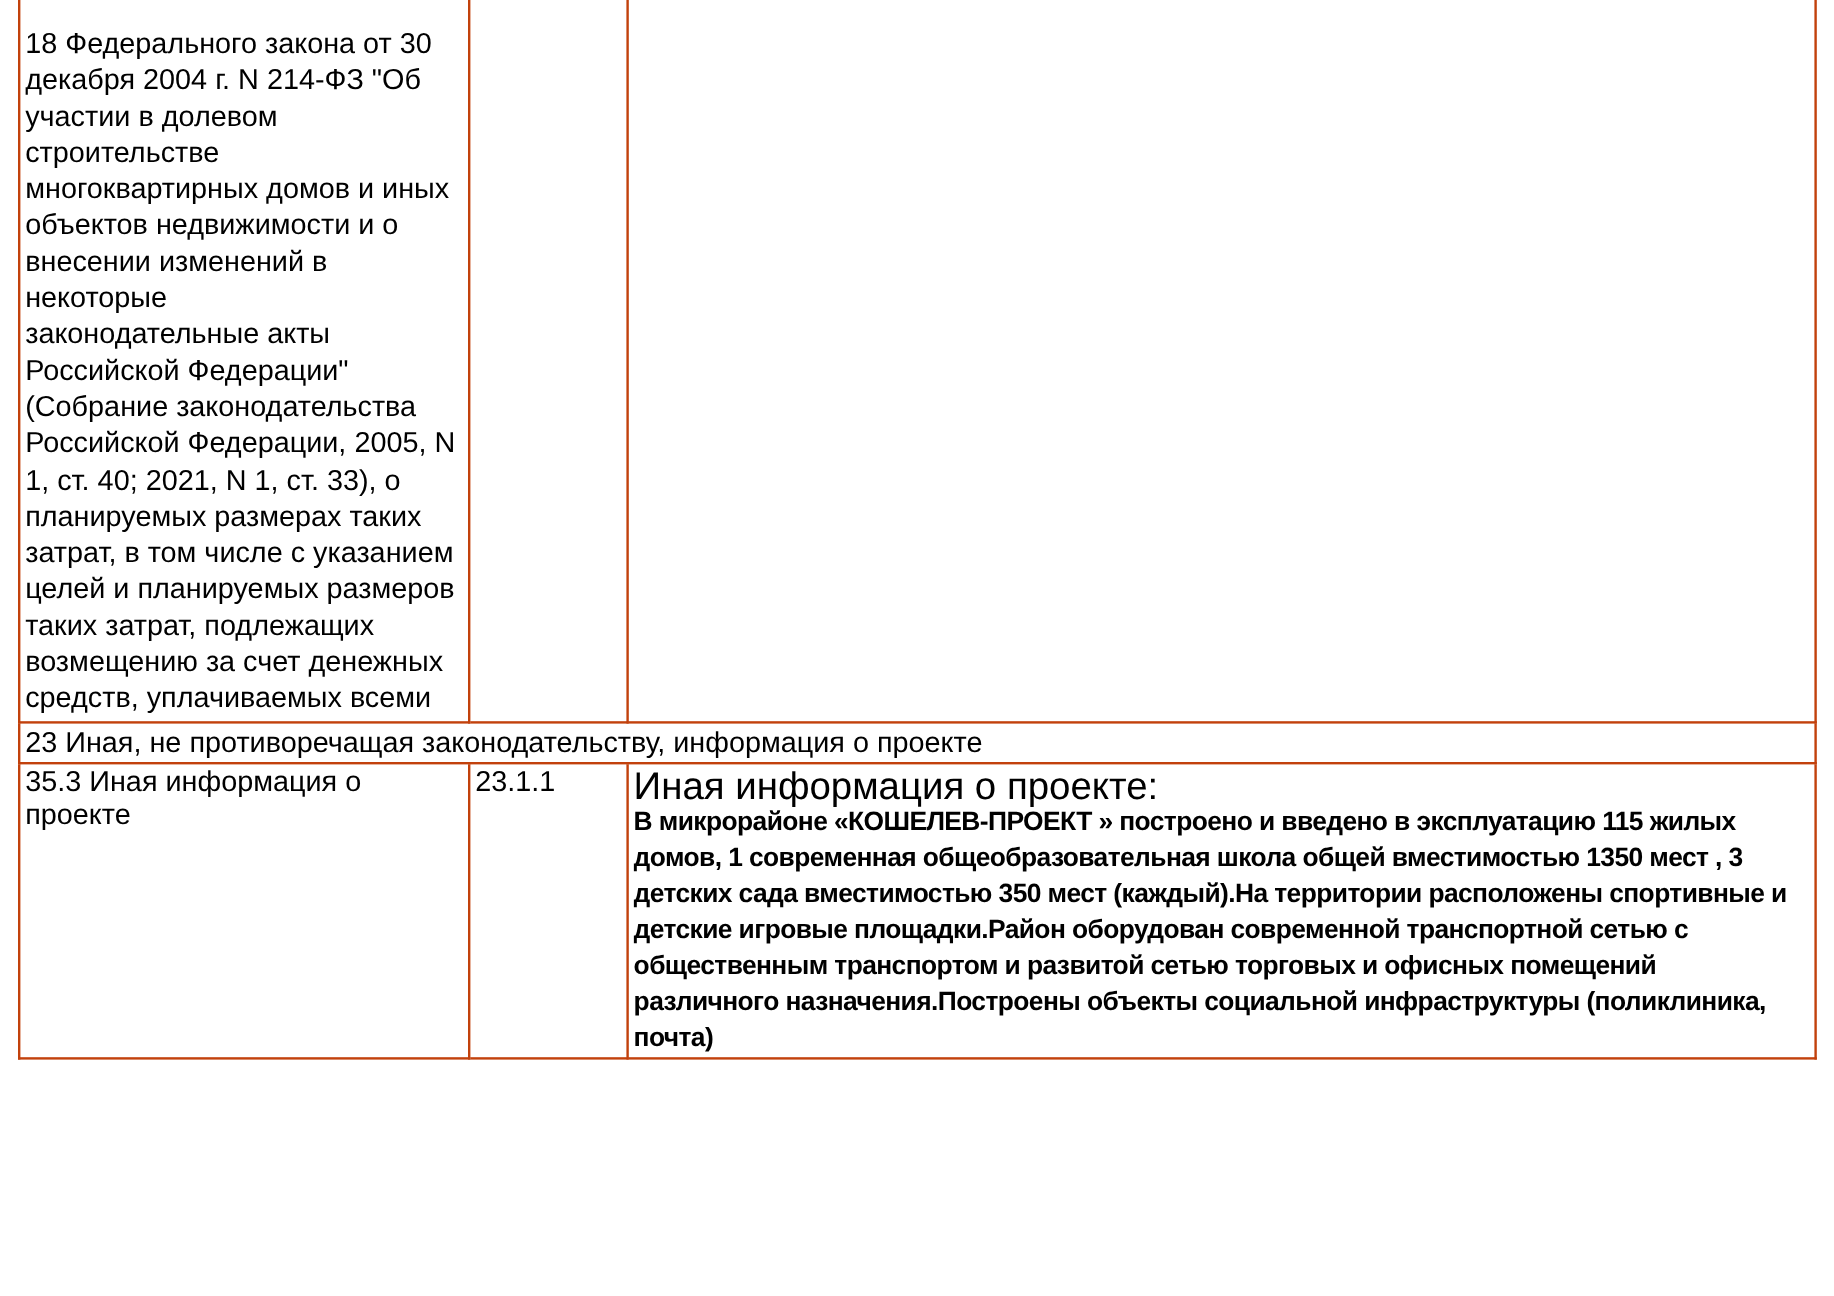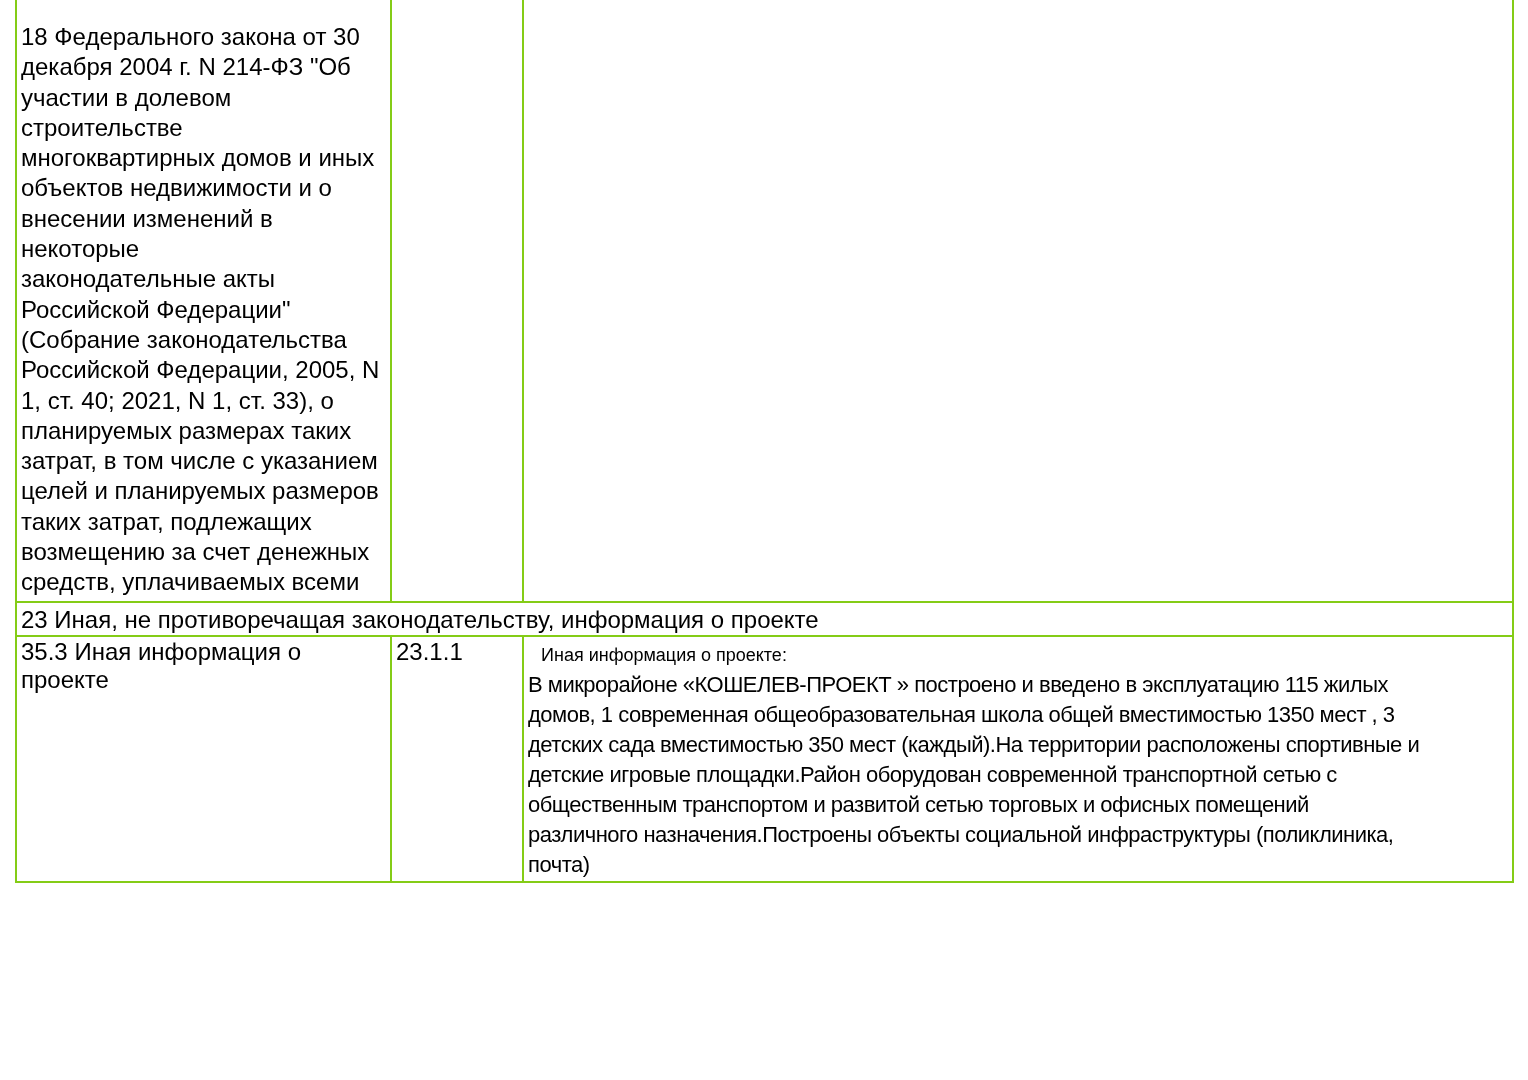--- a/index.html
+++ b/index.html
@@ -18,21 +18,21 @@
   }
   table.decl {
     position: absolute;
     left: 15px;
     top: 0;
     width: 1497px;
     border-collapse: collapse;
     table-layout: fixed;
   }
   table.decl td {
-    border: 2px solid #84cc16;
+    border: 2px solid #c2410c;
     padding: 1px 4px;
     font-size: 24px;
     vertical-align: top;
     overflow: hidden;
   }
   tr.row-law td {
     border-top: none; 
   }
   .law-wrap {
     height: 578px;
@@ -53,27 +53,26 @@
   }
   td.mid {
     vertical-align: middle;
   }
   .info-wrap {
     height: 240px;
     overflow: hidden;
     padding-top: 2px;
   }
   .info-intro {
-    font-size: 18px;
+    font-size: 32px;
     line-height: 30px;
     white-space: pre-line;
-    margin-left: 13px;
   }
   .info-body {
-    font-weight: 400;
+    font-weight: 700;
     font-size: 22px;
     letter-spacing: -0.5px;
     line-height: 30px;
     white-space: pre-line;
   }
 </style>
 </head>
 <body>
 
 <div class="page">

